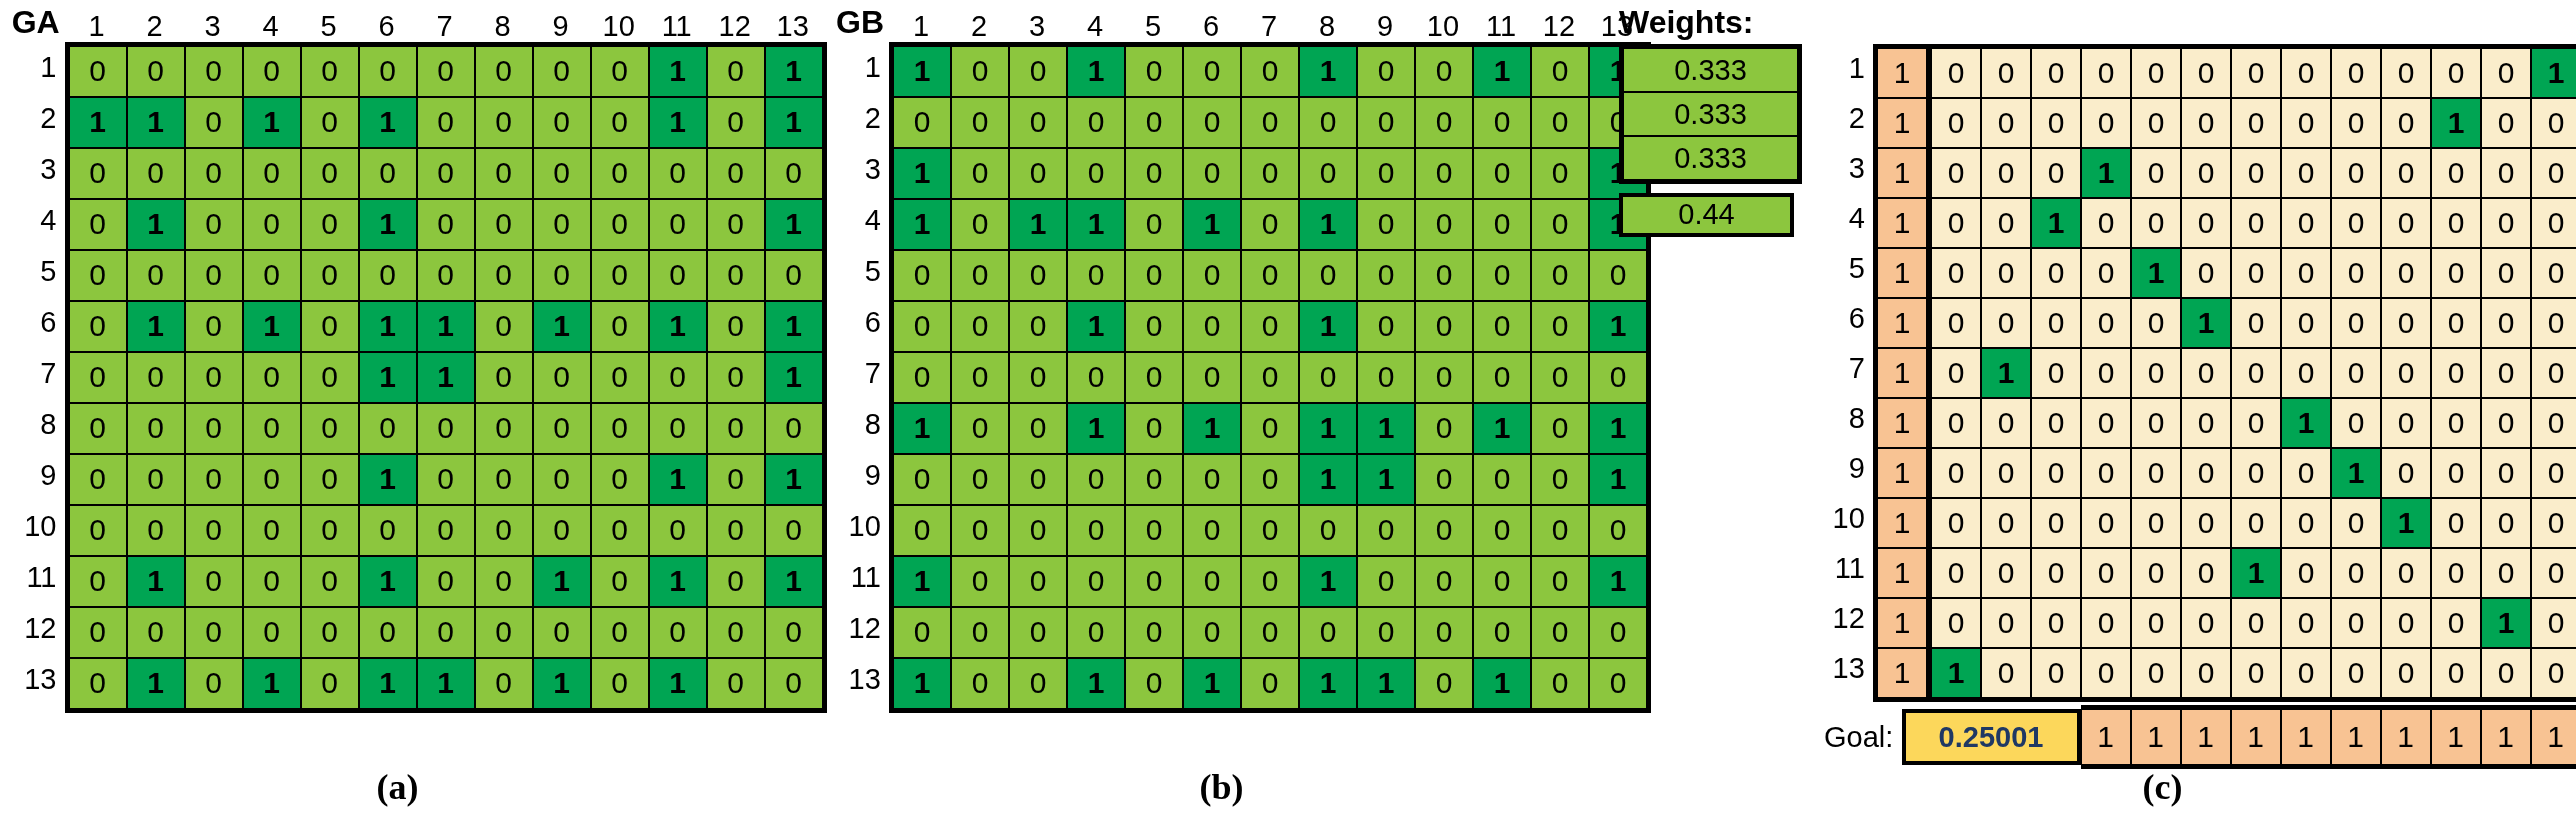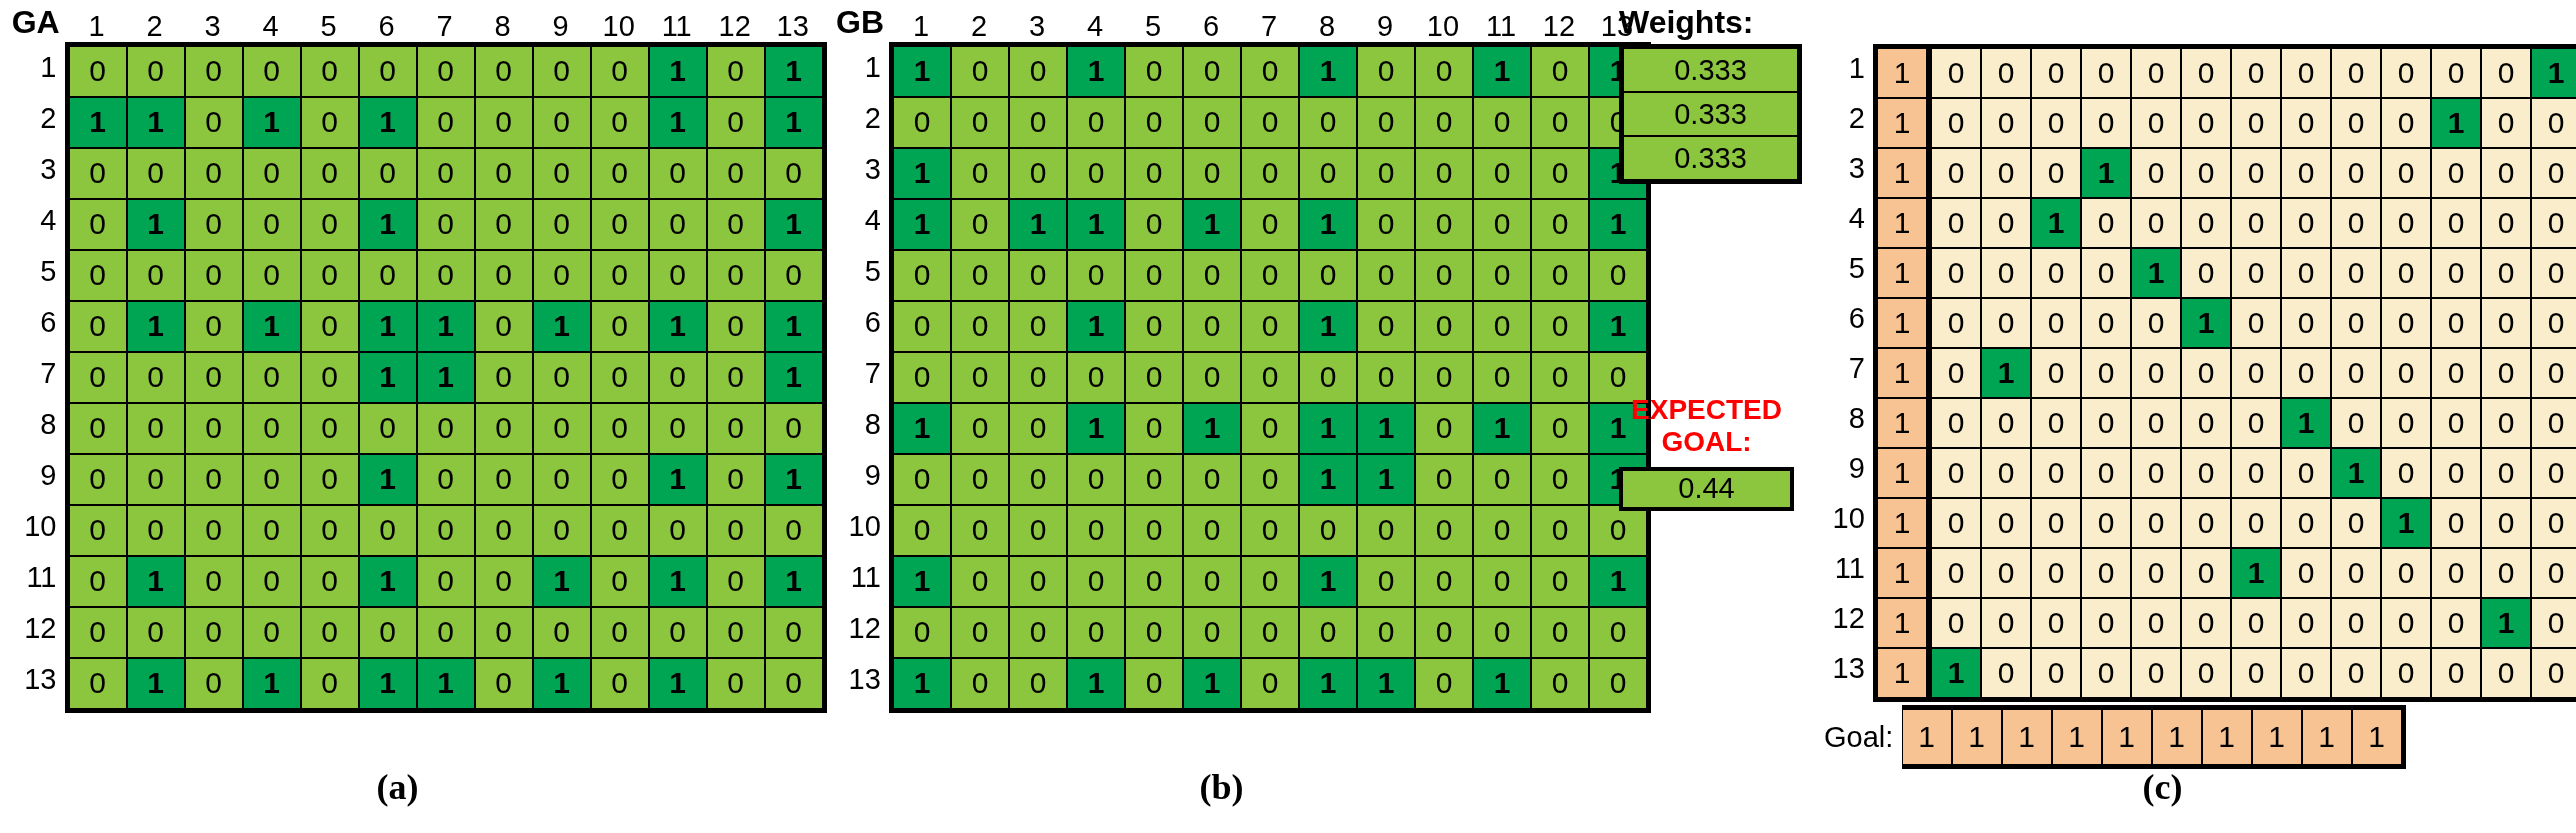--- a/index.html
+++ b/index.html
@@ -565,24 +565,20 @@
 
   <div class="panel" id="panel-c" style="left:1619px;top:4.7px;">
 
     <div style="position:absolute;left:0px;top:0px;width:181px;">
       <div class="wlabel">Weights:</div>
       <div class="wbox" id="c-weights" style="margin-top:4.7px;">
           <div class="wc">0.333</div>
           <div class="wc">0.333</div>
           <div class="wc">0.333</div>
         </div>
-      <div class="eglabel" style="margin-top:210px;">
-        <div>EXPECTED</div>
-        <div>GOAL:</div>
-      </div>
       <div class="egbox" style="margin-top:8.2px;">0.44</div>
     </div>
 
     <div style="position:absolute;left:205px;top:39px;">
       <div class="gridwrap">
         <div id="c-rowlabels" class="rowlabels">
             <div class="rl" style="height: 50px; width: 49px;">1</div>
             <div class="rl" style="height: 50px; width: 49px;">2</div>
             <div class="rl" style="height: 50px; width: 49px;">3</div>
             <div class="rl" style="height: 50px; width: 49px;">4</div>
@@ -830,20 +826,21 @@
               <div class="cell c0" style="width: 50px; height: 50px;">0</div>
               <div class="cell c0" style="width: 50px; height: 50px;">0</div>
               <div class="cell c0" style="width: 50px; height: 50px;">0</div>
               <div class="cell c0" style="width: 50px; height: 50px;">0</div>
               <div class="cell c0" style="width: 50px; height: 50px;">0</div>
             </div>
           </div>
       </div>
       <div class="goalrow" style="margin-top:3.5px;">
         <div class="goallabel">Goal:</div>
+        <div class="goalval" style="width:179px;height:56px;">0.25001</div>
         <div id="c-goalcells" class="goalcells">
             <div class="cell corange" style="width: 50px; height: 56px;">1</div>
             <div class="cell corange" style="width: 50px; height: 56px;">1</div>
             <div class="cell corange" style="width: 50px; height: 56px;">1</div>
             <div class="cell corange" style="width: 50px; height: 56px;">1</div>
             <div class="cell corange" style="width: 50px; height: 56px;">1</div>
             <div class="cell corange" style="width: 50px; height: 56px;">1</div>
             <div class="cell corange" style="width: 50px; height: 56px;">1</div>
             <div class="cell corange" style="width: 50px; height: 56px;">1</div>
             <div class="cell corange" style="width: 50px; height: 56px;">1</div>

